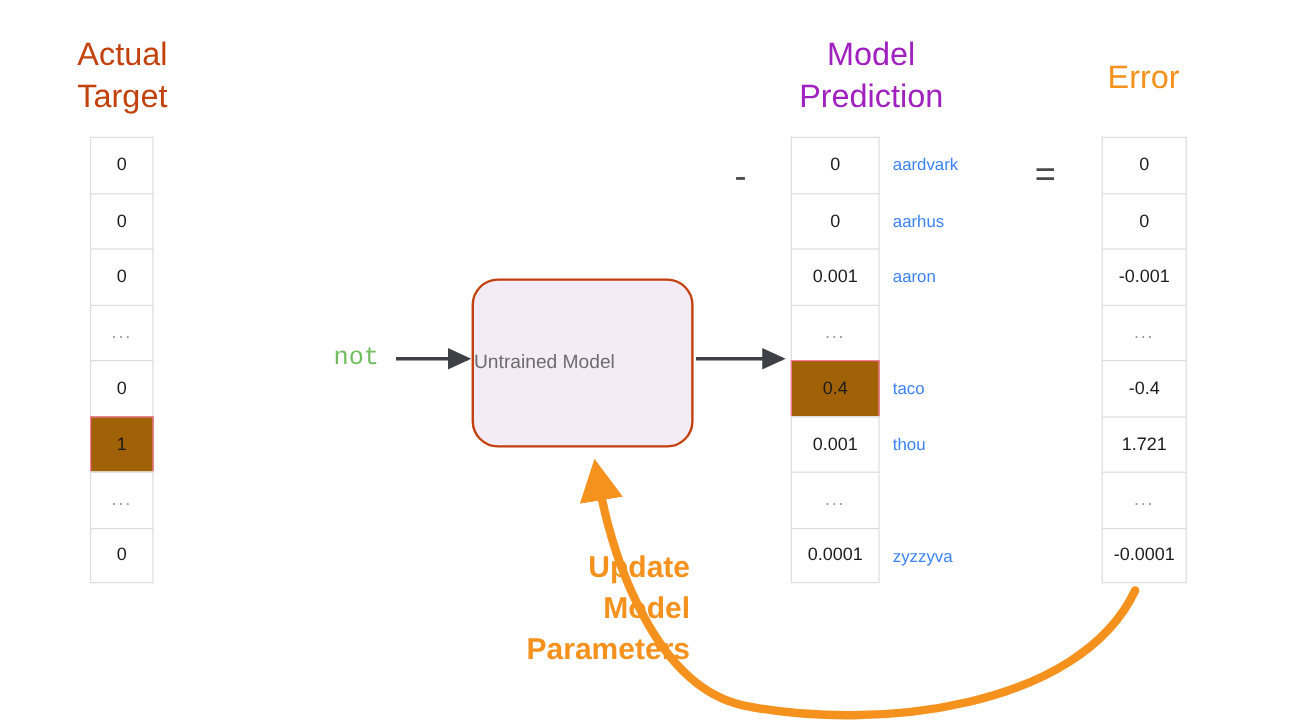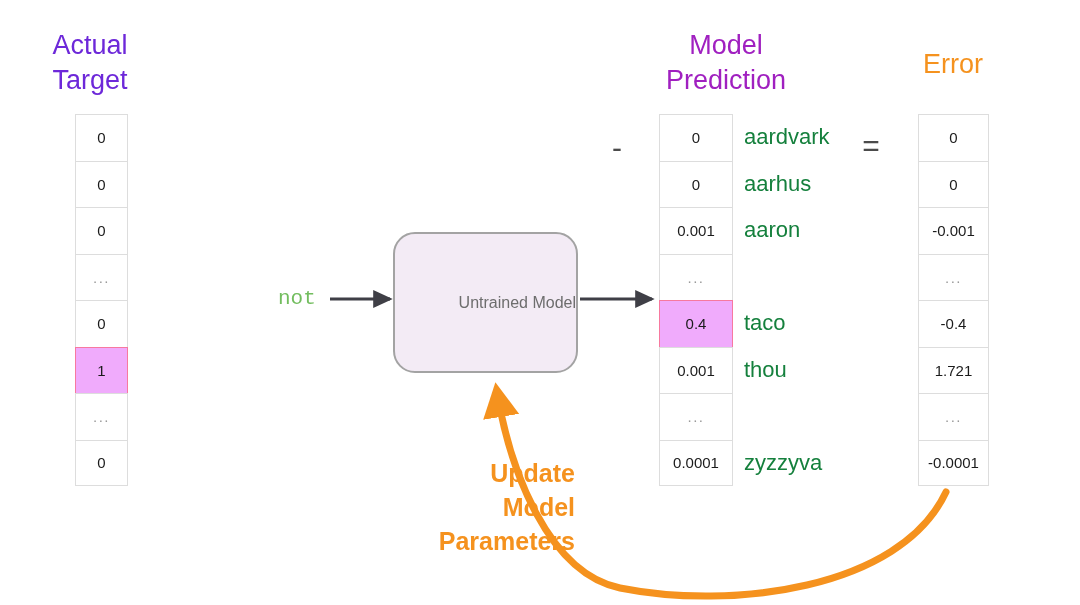--- a/index.html
+++ b/index.html
@@ -22,24 +22,24 @@
   
   .heading {
     position: absolute;
     font-size: 27px;
     line-height: 35px;
     font-weight: 400;
     text-align: center;
     white-space: pre-line;
   }
   #heading-target {
-    left: 10px;
+    left: 22px;
     top: 28px;
     width: 160px;
-    color: #6d28d9;
+    color: #c2410c;
   }
   #heading-prediction {
     left: 635px;
     top: 28px;
     width: 182px;
     color: #a020c0;
   }
   #heading-error {
     left: 892px;
     top: 47px;
@@ -61,21 +61,21 @@
     font-size: 15px;
     display: flex;
     align-items: center;
     justify-content: center;
     position: relative;
   }
   .cell:last-child {
     border-bottom: 1px solid #dddddd;
   }
   .cell.highlight {
-    background: #f0abfc;
+    background: #a16207;
     border-color: #f7799f;
   }
   .cell.ellipsis {
     color: #9a9a9a;
     letter-spacing: 1.5px;
     font-size: 15px;
   }
 
   #col-target {
     left: 75px;
@@ -102,22 +102,22 @@
   #labels-prediction {
     position: absolute;
     left: 744px;
     top: 114px;
     width: 120px;
   }
   .word-label {
     height: 46.5px;
     display: flex;
     align-items: center;
-    font-size: 22px;
-    color: #15803d;
+    font-size: 14px;
+    color: #3b82f6;
   }
 
   
   .operator {
     position: absolute;
     color: #4b4b4b;
     font-size: 30px;
     line-height: 1;
     font-weight: 400;
   }
@@ -135,26 +135,26 @@
   }
 
   
   #model-box {
     position: absolute;
     left: 393px;
     top: 232px;
     width: 185px;
     height: 141px;
     box-sizing: border-box;
-    border: 2px solid #a3a3a3;
+    border: 2px solid #c2410c;
     border-radius: 22px;
     background: #f3ebf5;
     display: flex;
     align-items: center;
-    justify-content: flex-end;
+    justify-content: flex-start;
   }
   #model-box-label {
     font-size: 16px;
     color: #6d6d6d;
   }
 
   
   #input-token {
     position: absolute;
     left: 278px;

